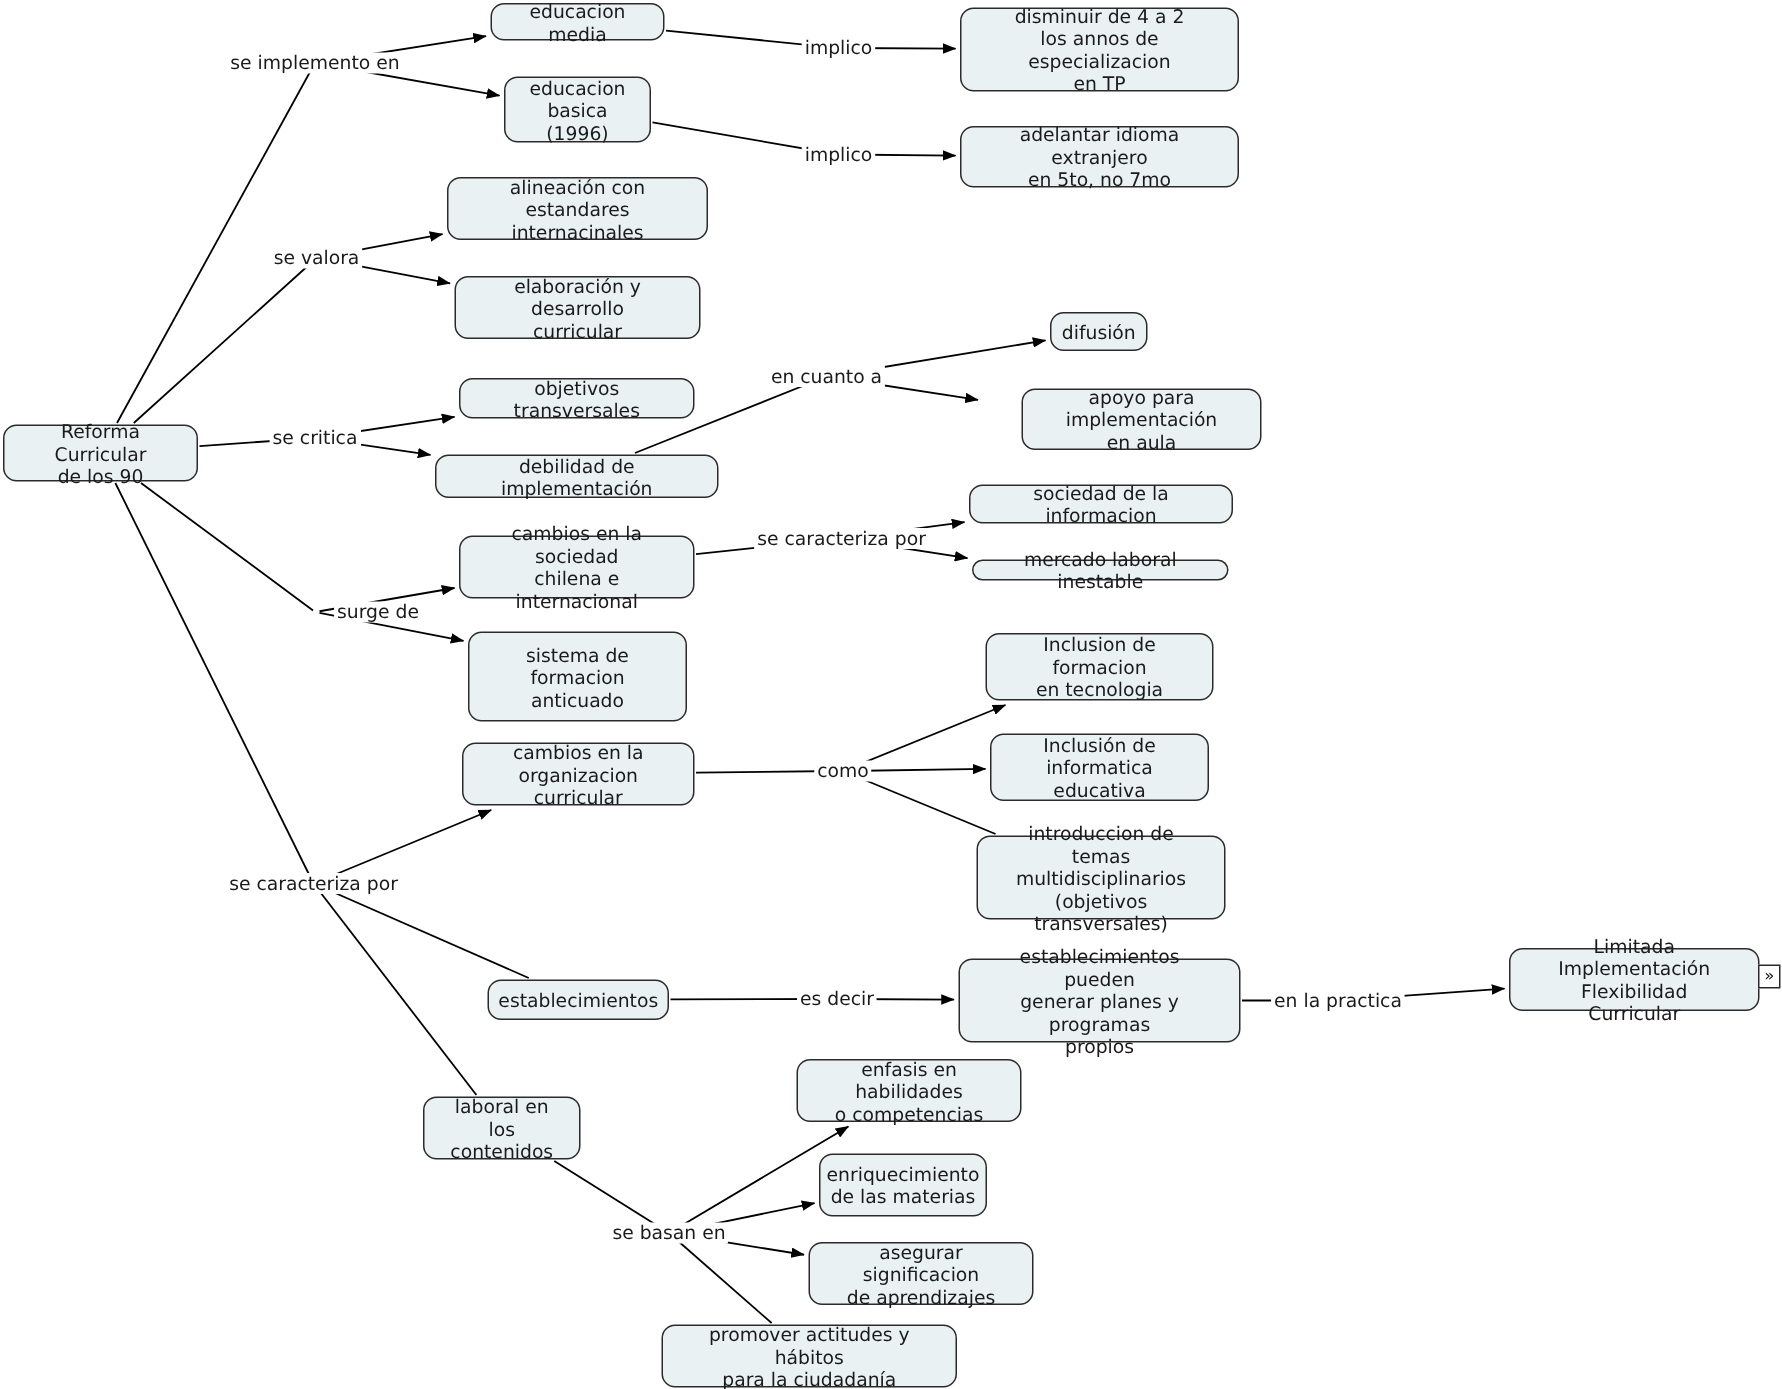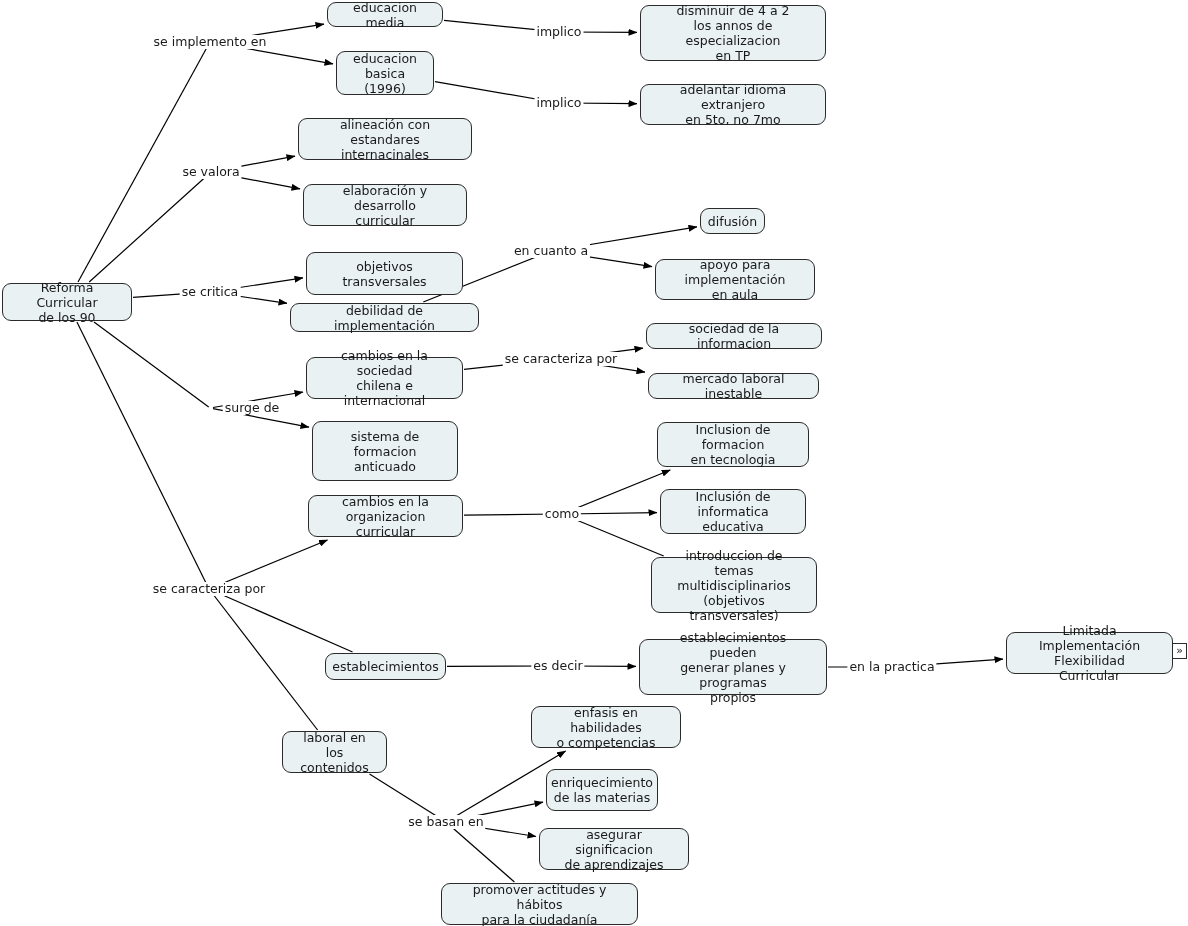--- a/index.html
+++ b/index.html
@@ -129,31 +129,31 @@
 basica (1996)</div>
       <div class="node" style="left: 640px; top: 5px; width: 186px; height: 56px;">disminuir de 4 a 2
 los annos de especializacion
 en TP</div>
       <div class="node" style="left: 640px; top: 84px; width: 186px; height: 41px;">adelantar idioma extranjero
 en 5to, no 7mo</div>
       <div class="node" style="left: 298px; top: 118px; width: 174px; height: 42px;">alineación con
 estandares internacinales</div>
       <div class="node" style="left: 303px; top: 184px; width: 164px; height: 42px;">elaboración y desarrollo
 curricular</div>
-      <div class="node" style="left: 306px; top: 252px; width: 157px; height: 43px;">objetivos transversales</div>
+      <div class="node" style="left: 306px; top: 252px; width: 157px; height: 27px;">objetivos transversales</div>
       <div class="node" style="left: 290px; top: 303px; width: 189px; height: 29px;">debilidad de implementación</div>
       <div class="node" style="left: 700px; top: 208px; width: 65px; height: 26px;">difusión</div>
-      <div class="node" style="left: 655px; top: 259px; width: 160px; height: 41px;">apoyo para
+      <div class="node" style="left: 681px; top: 259px; width: 160px; height: 41px;">apoyo para
 implementación en aula</div>
       <div class="node" style="left: 306px; top: 357px; width: 157px; height: 42px;">cambios en la sociedad
 chilena e internacional</div>
       <div class="node" style="left: 312px; top: 421px; width: 146px; height: 60px;">sistema de formacion
 anticuado</div>
       <div class="node" style="left: 646px; top: 323px; width: 176px; height: 26px;">sociedad de la informacion</div>
-      <div class="node" style="left: 648px; top: 373px; width: 171px; height: 26px;">mercado laboral inestable</div>
+      <div class="node" style="left: 648px; top: 373px; width: 171px; height: 14px;">mercado laboral inestable</div>
       <div class="node" style="left: 308px; top: 495px; width: 155px; height: 42px;">cambios en la
 organizacion curricular</div>
       <div class="node" style="left: 657px; top: 422px; width: 152px; height: 45px;">Inclusion de formacion
 en tecnologia</div>
       <div class="node" style="left: 660px; top: 489px; width: 146px; height: 45px;">Inclusión de
 informatica educativa</div>
       <div class="node" style="left: 651px; top: 557px; width: 166px; height: 56px;">introduccion de temas
 multidisciplinarios
 (objetivos transversales)</div>
       <div class="node" style="left: 325px; top: 653px; width: 121px; height: 27px;">establecimientos</div>

